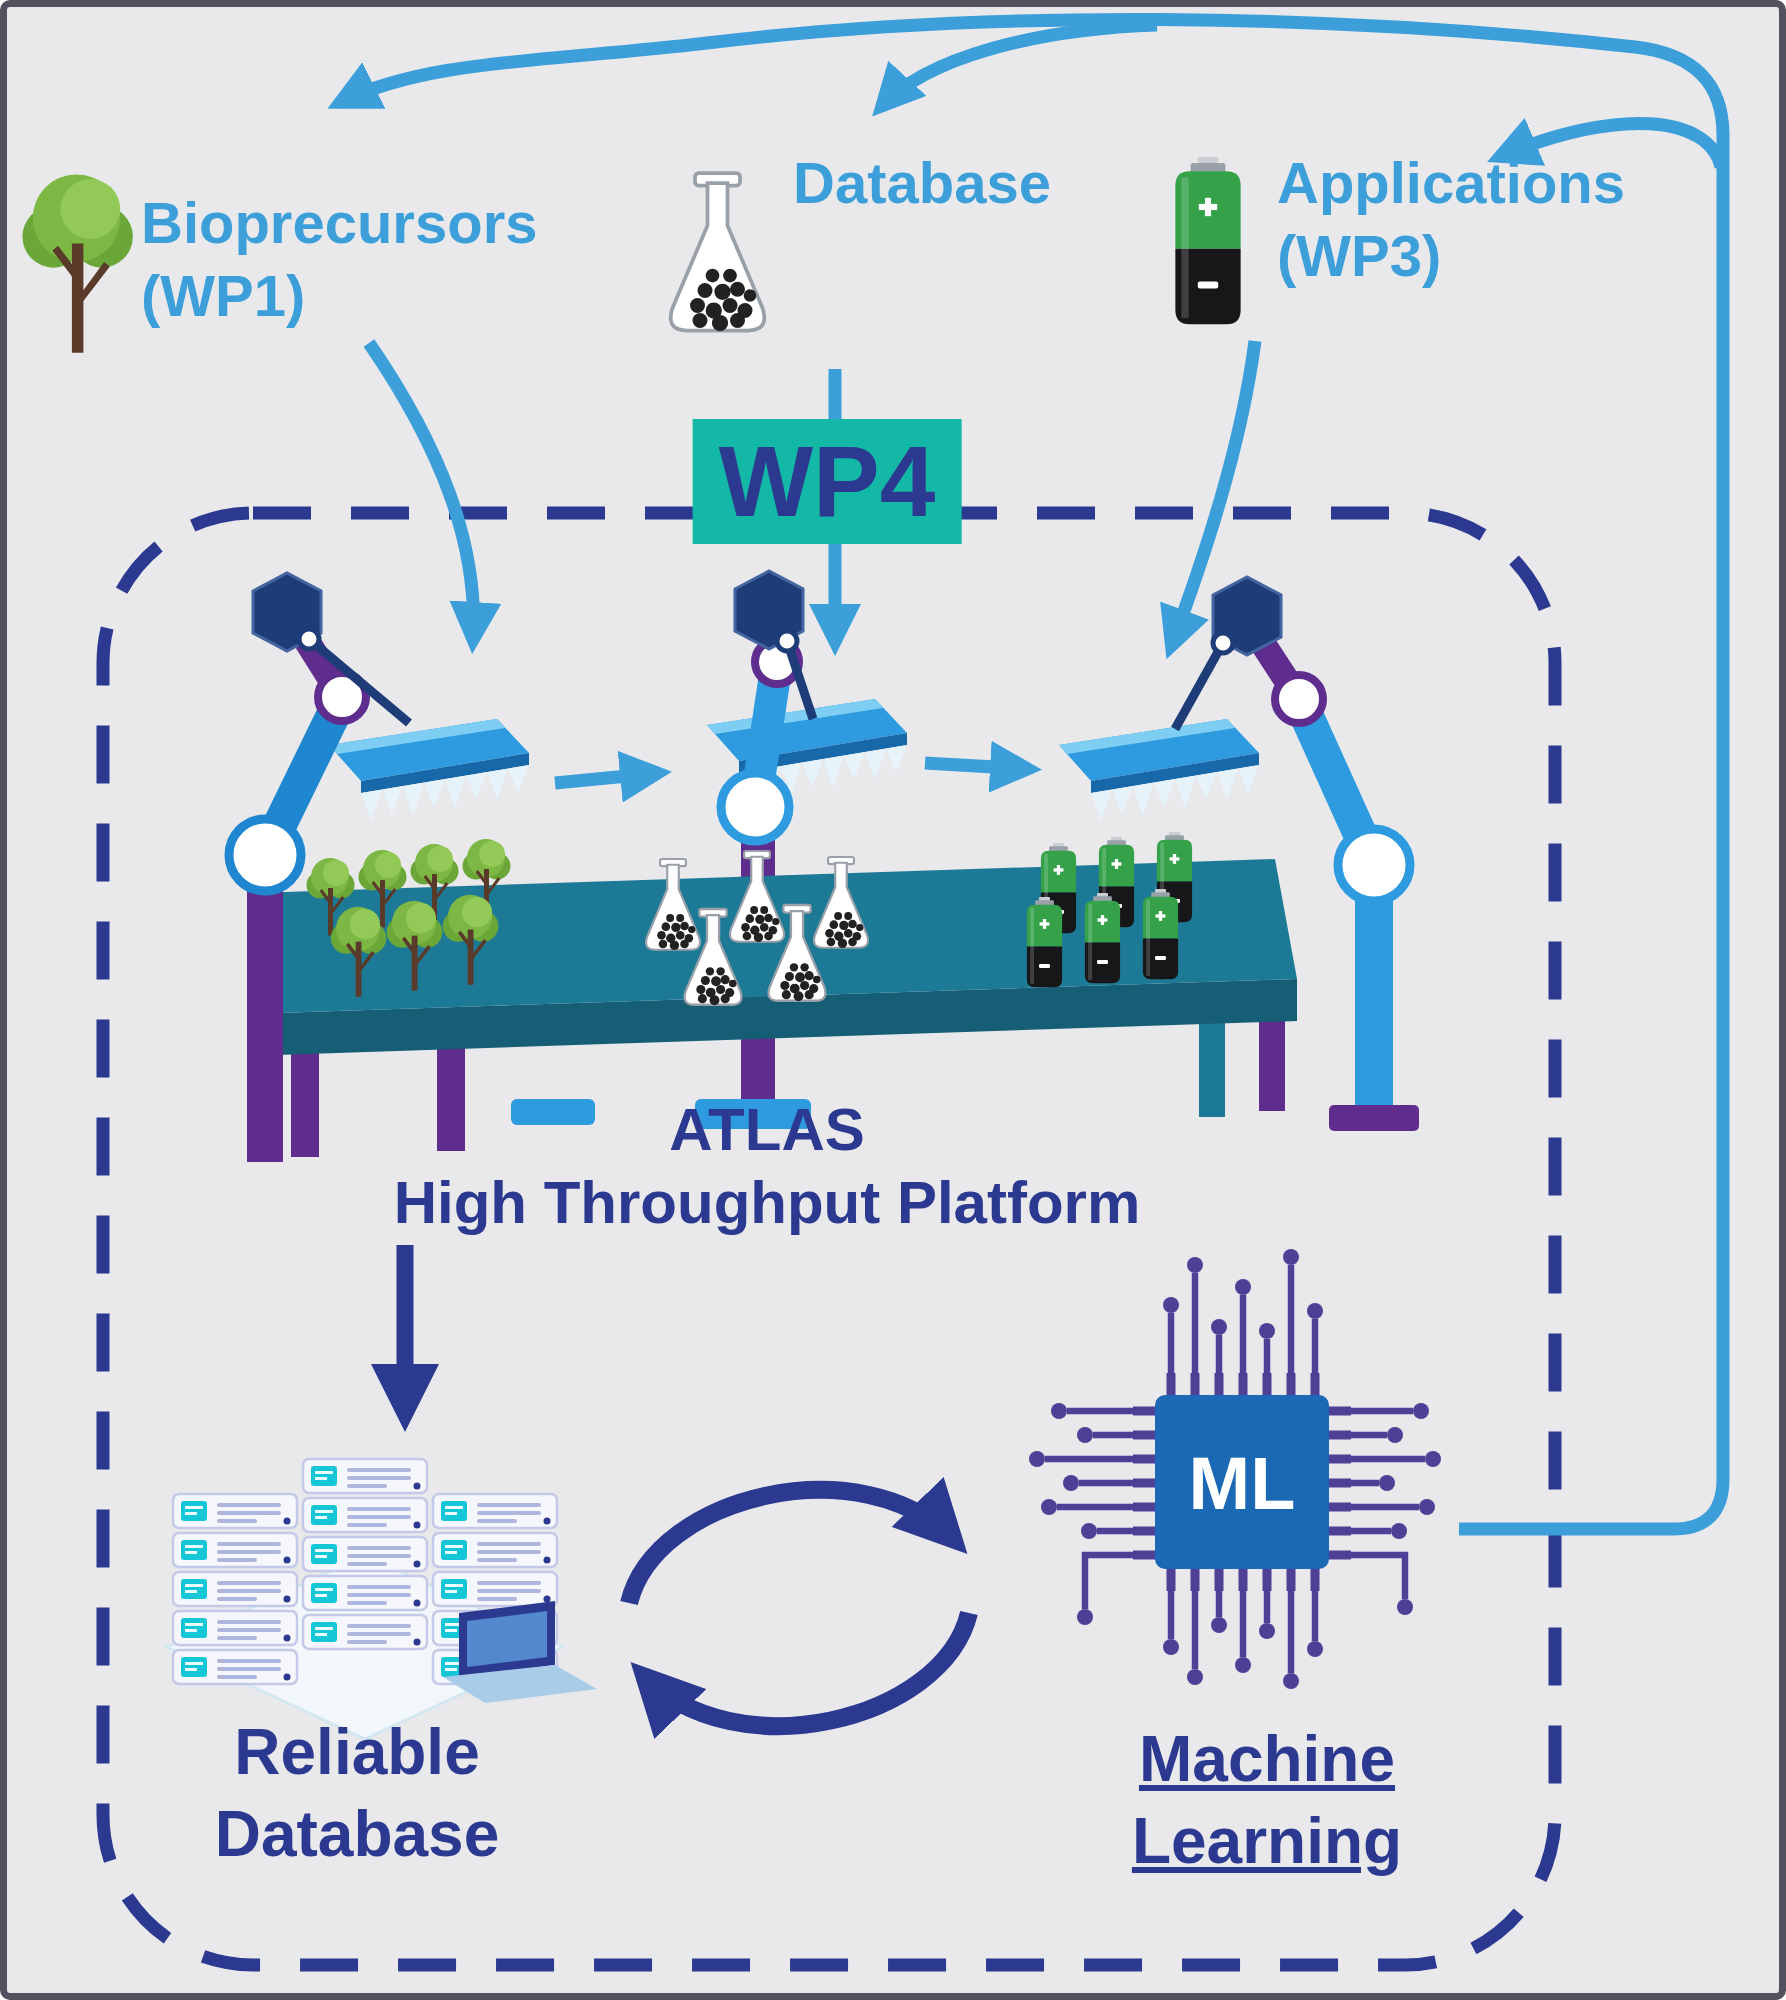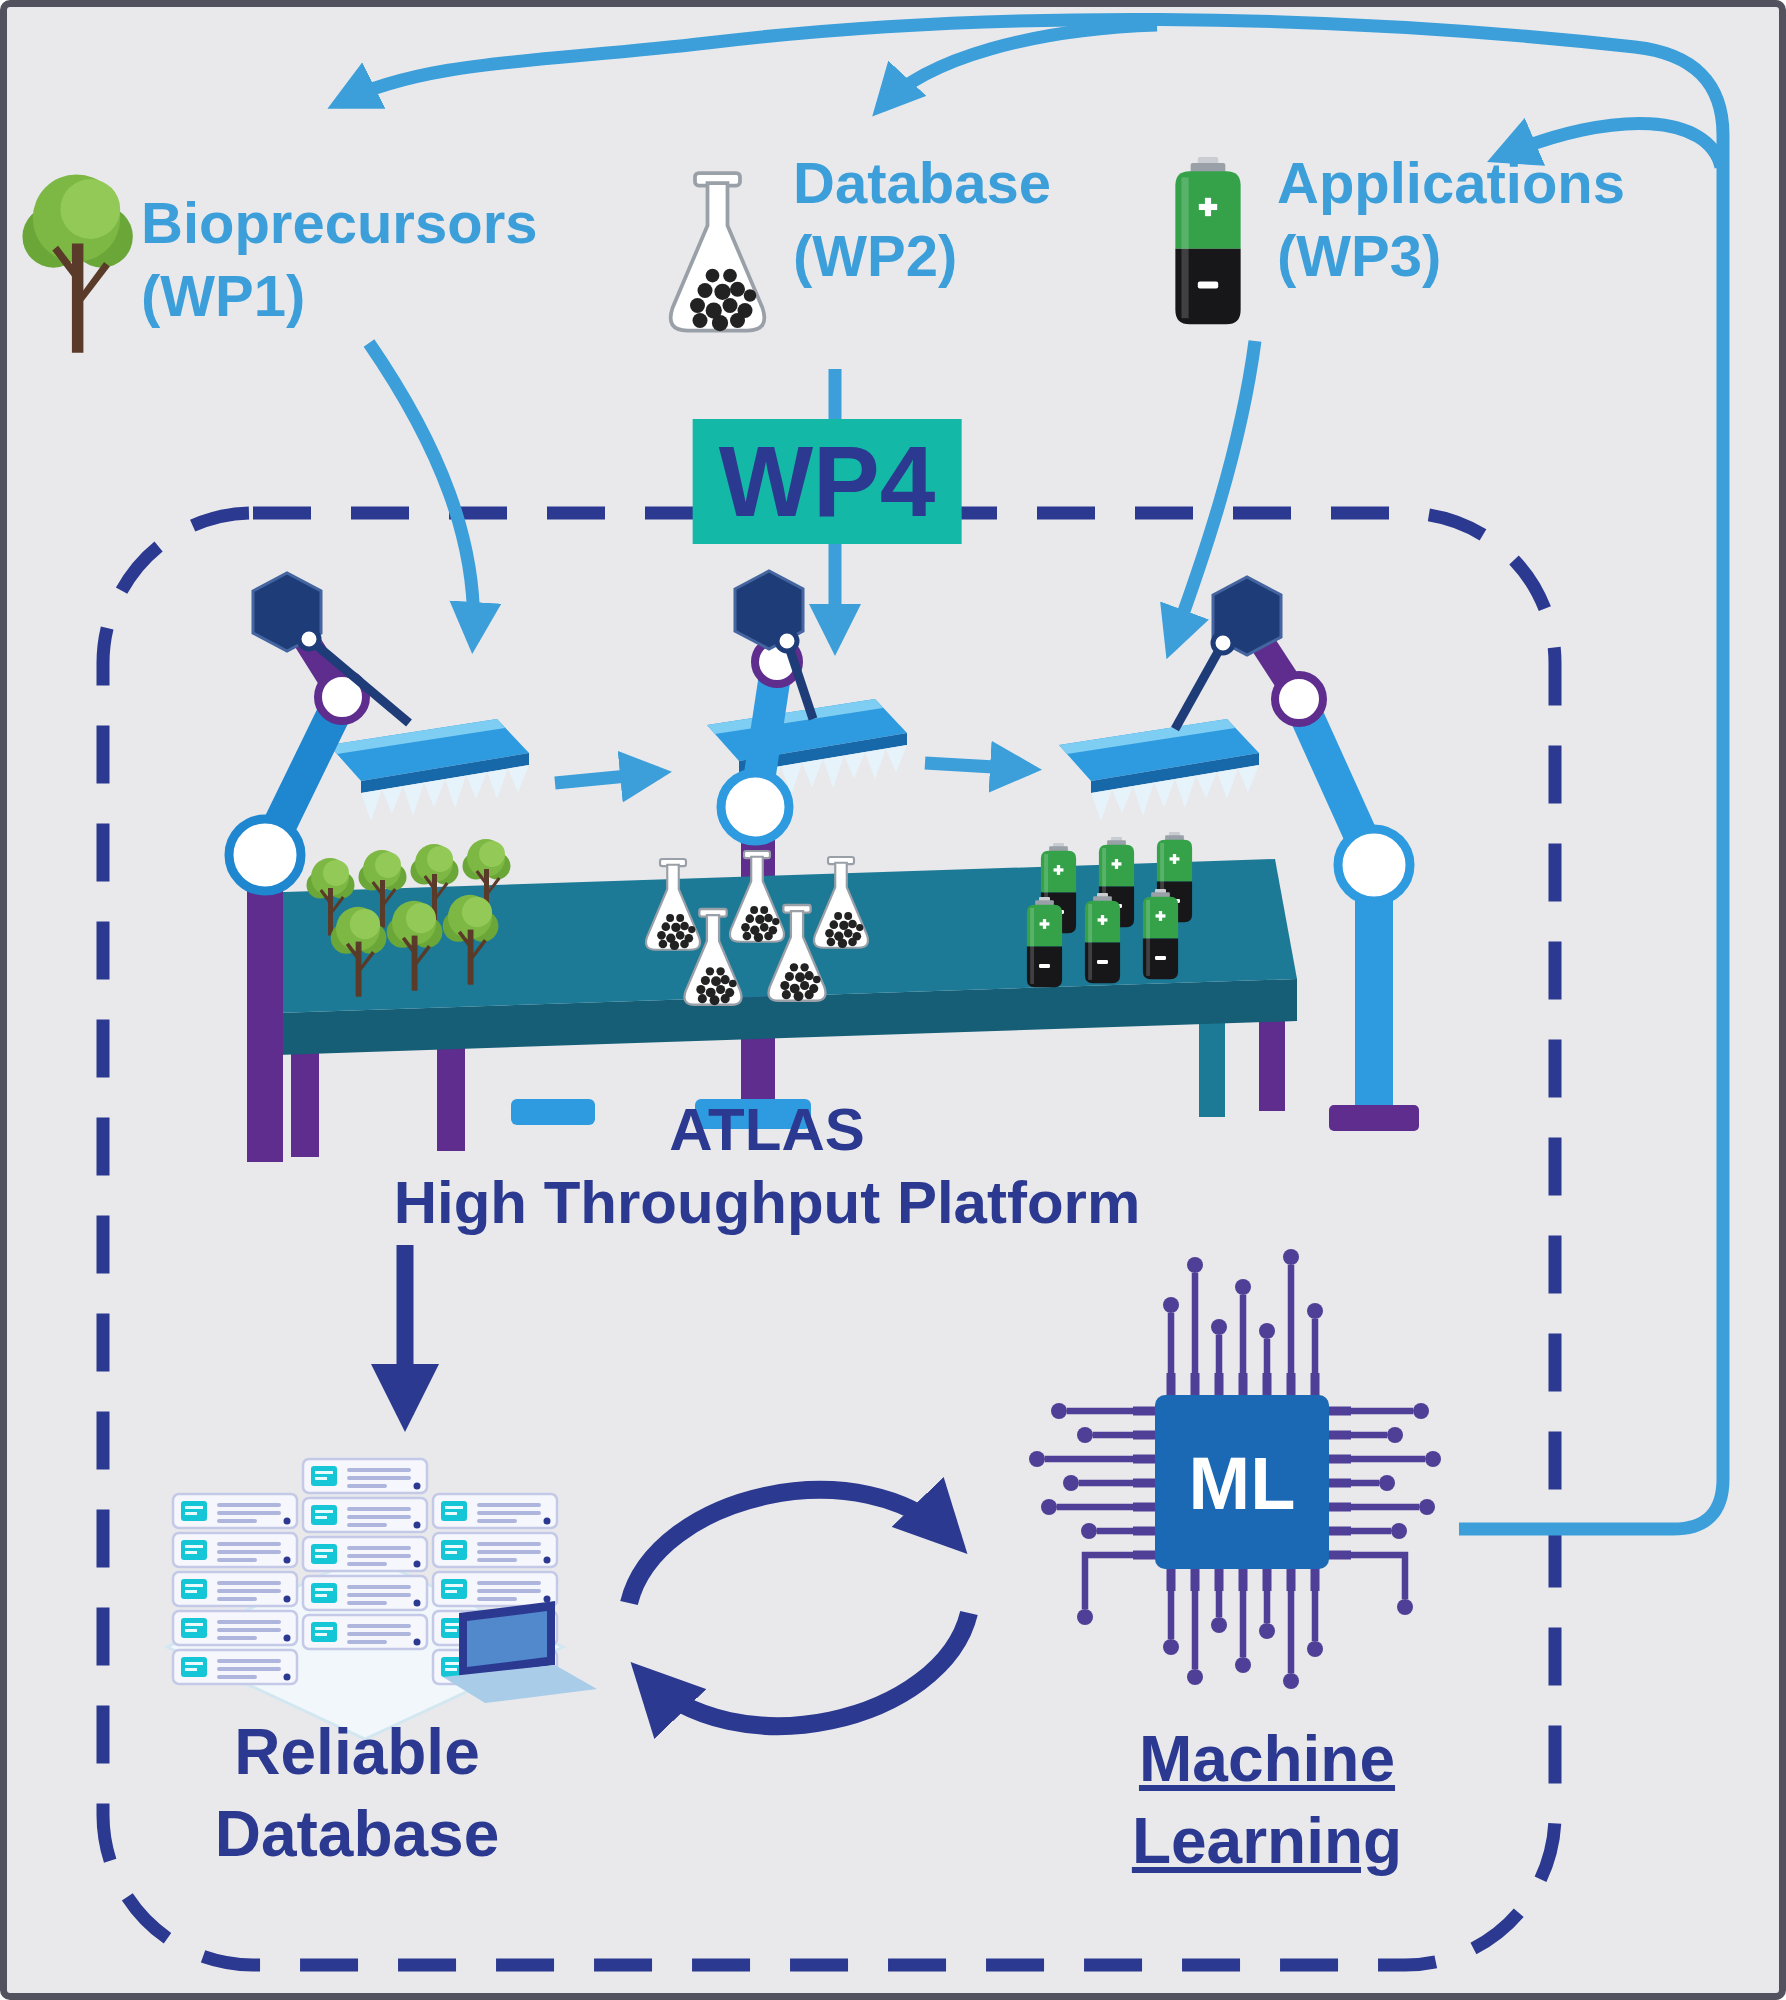--- a/index.html
+++ b/index.html
@@ -284,21 +284,20 @@
   </g>
 </svg>
 
 <div class="lbl" id="wp1">
   <div>Bioprecursors</div>
   <div>(WP1)</div>
 </div>
 
 <div class="lbl" id="wp2">
   <div>Database</div>
-  <div>(WP2)</div>
 </div>
 
 <div class="lbl" id="wp3">
   <div>Applications</div>
   <div>(WP3)</div>
 </div>
 
 <div class="wp4">WP4</div>
 
 <div class="navy-label atlas">

